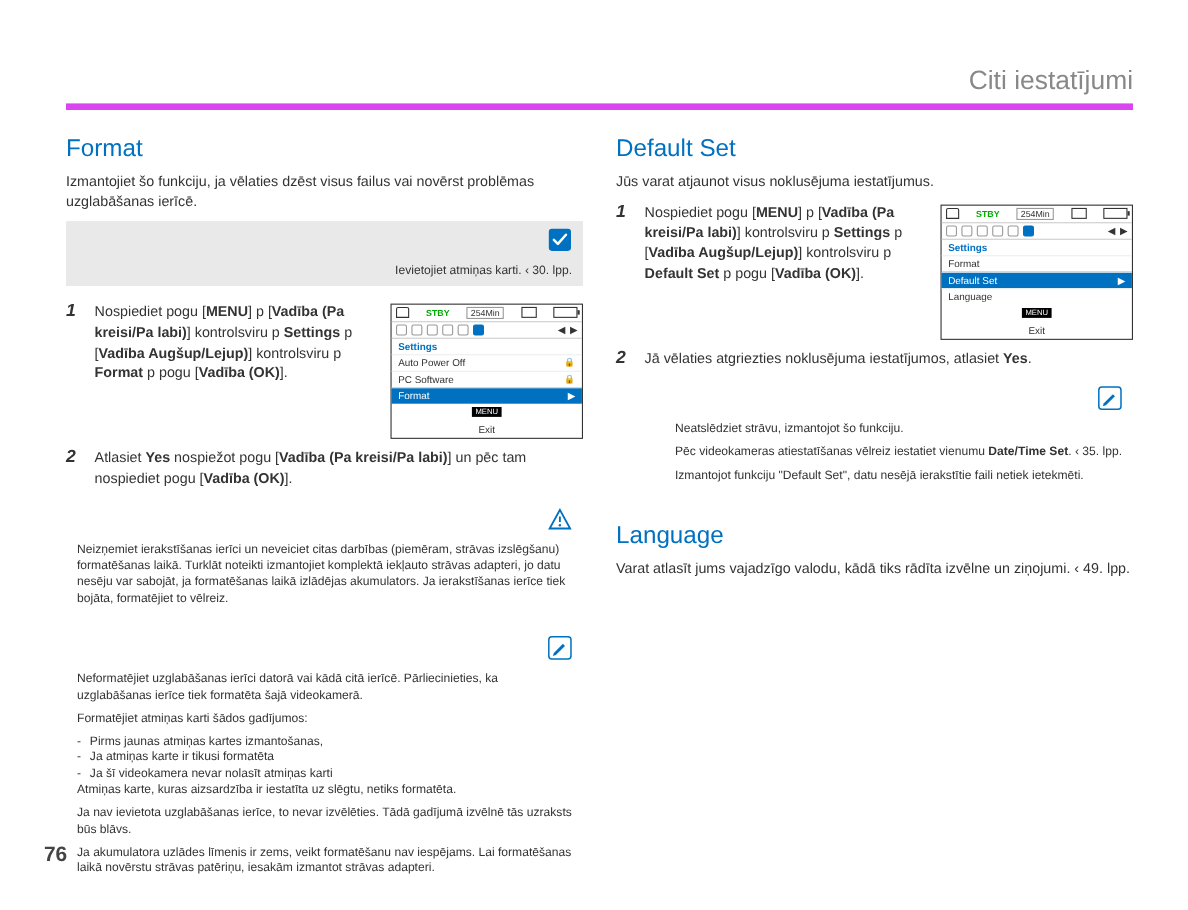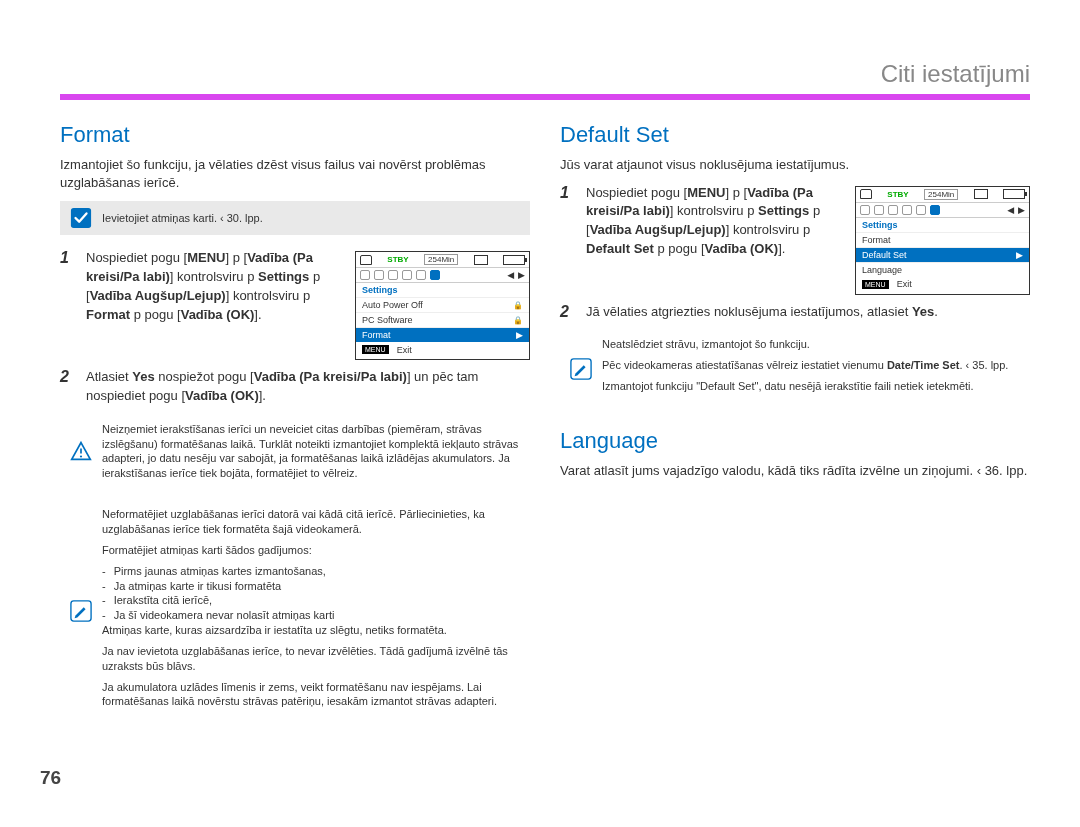--- a/index.html
+++ b/index.html
@@ -39,22 +39,23 @@
   p.intro {
     line-height: 1.35;
     margin-bottom: 10px;
   }
   
   .note-bar {
     background: #e9e9e9;
     padding: 6px 10px 6px 10px;
     margin: 8px 0 14px 0;
     display: flex;
-    align-items: center;
+    align-items: flex-end;
     gap: 10px;
+    flex-direction: column;
   }
   .note-bar.white { background: transparent; }
   .note-icon {
     width: 22px; height: 22px; flex-shrink:0;
     display:flex; align-items:center; justify-content:center;
   }
   .note-text { font-size: 11px; line-height: 1.35; flex:1; }
   .note-text ul { list-style: none; padding-left: 12px; }
   .note-text ul li::before { content: "-"; margin-right: 8px; margin-left:-12px; }
 
@@ -109,21 +110,21 @@
     padding: 2px 6px;
     display:flex; justify-content:space-between; align-items:center;
     border-top:1px solid #eee;
   }
   .cs-item.sel { background:#0070c0; color:#fff; }
   .cs-item .lock { font-size:8px; }
   .cs-exit {
     background:#000; color:#fff; display:inline-block;
     font-size:7px; padding:1px 3px; margin:3px 4px;
   }
-  .cs-footer{padding:0 2px 2px 2px; display:flex; align-items:center; gap:4px;}
+  .cs-footer{padding:0 2px 2px 2px; display:flex; align-items:center; gap:4px;flex-direction:column;}
 
   .step-row-with-screen {
     display:flex; gap:14px; align-items:flex-start;justify-content:center;
   }
   .step-row-with-screen .step-text-col { flex:1; }
 
   
   svg.icon-check { width:22px; height:22px; }
   svg.icon-warn { width:24px; height:22px; }
   svg.icon-pencil { width:22px; height:22px; }
@@ -229,21 +230,20 @@
               <rect x="1" y="1" width="22" height="22" rx="3" fill="none" stroke="#0070c0" stroke-width="1.5"></rect>
               <path d="M6 17l9-9 2 2-9 9-3 1z" fill="#0070c0"></path>
             </svg>
         </span>
         <div class="note-text">
           <div class="para">Neformatējiet uzglabāšanas ierīci datorā vai kādā citā ierīcē. Pārliecinieties, ka uzglabāšanas ierīce tiek formatēta šajā videokamerā.</div>
           <div class="para">Formatējiet atmiņas karti šādos gadījumos:</div>
           <ul>
             <li>Pirms jaunas atmiņas kartes izmantošanas,</li>
             <li>Ja atmiņas karte ir tikusi formatēta</li>
-            <li>Ierakstīta citā ierīcē,</li>
             <li>Ja šī videokamera nevar nolasīt atmiņas karti</li>
           </ul>
           <div class="para">Atmiņas karte, kuras aizsardzība ir iestatīta uz slēgtu, netiks formatēta.</div>
           <div class="para">Ja nav ievietota uzglabāšanas ierīce, to nevar izvēlēties. Tādā gadījumā izvēlnē tās uzraksts būs blāvs.</div>
           <div class="para">Ja akumulatora uzlādes līmenis ir zems, veikt formatēšanu nav iespējams. Lai formatēšanas laikā novērstu strāvas patēriņu, iesakām izmantot strāvas adapteri.</div>
         </div>
       </div>
     </div>
 
     <div class="col">
@@ -310,18 +310,18 @@
             </svg>
         </span>
         <div class="note-text">
           <div class="para">Neatslēdziet strāvu, izmantojot šo funkciju.</div>
           <div class="para"><span>Pēc videokameras atiestatīšanas vēlreiz iestatiet vienumu </span><b>Date/Time Set</b><span>.  ‹ 35. lpp.</span></div>
           <div class="para">Izmantojot funkciju "Default Set", datu nesējā ierakstītie faili netiek ietekmēti.</div>
         </div>
       </div>
 
       <h2 class="section-title" style="margin-top:22px">Language</h2>
-      <p class="intro">Varat atlasīt jums vajadzīgo valodu, kādā tiks rādīta izvēlne un ziņojumi.  ‹ 36. lpp.</p>
+      <p class="intro">Varat atlasīt jums vajadzīgo valodu, kādā tiks rādīta izvēlne un ziņojumi.  ‹ 49. lpp.</p>
     </div>
   </div>
 
   <div class="page-number">76</div>
 </div>
 
 </body></html>

